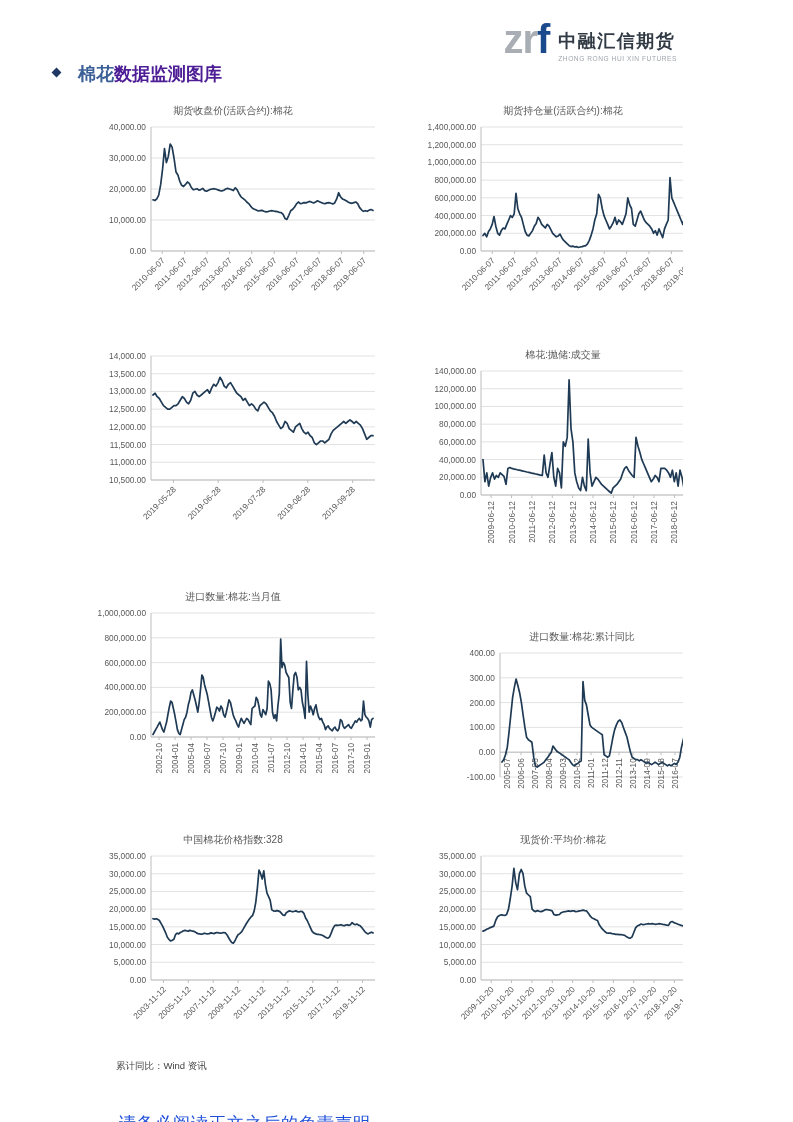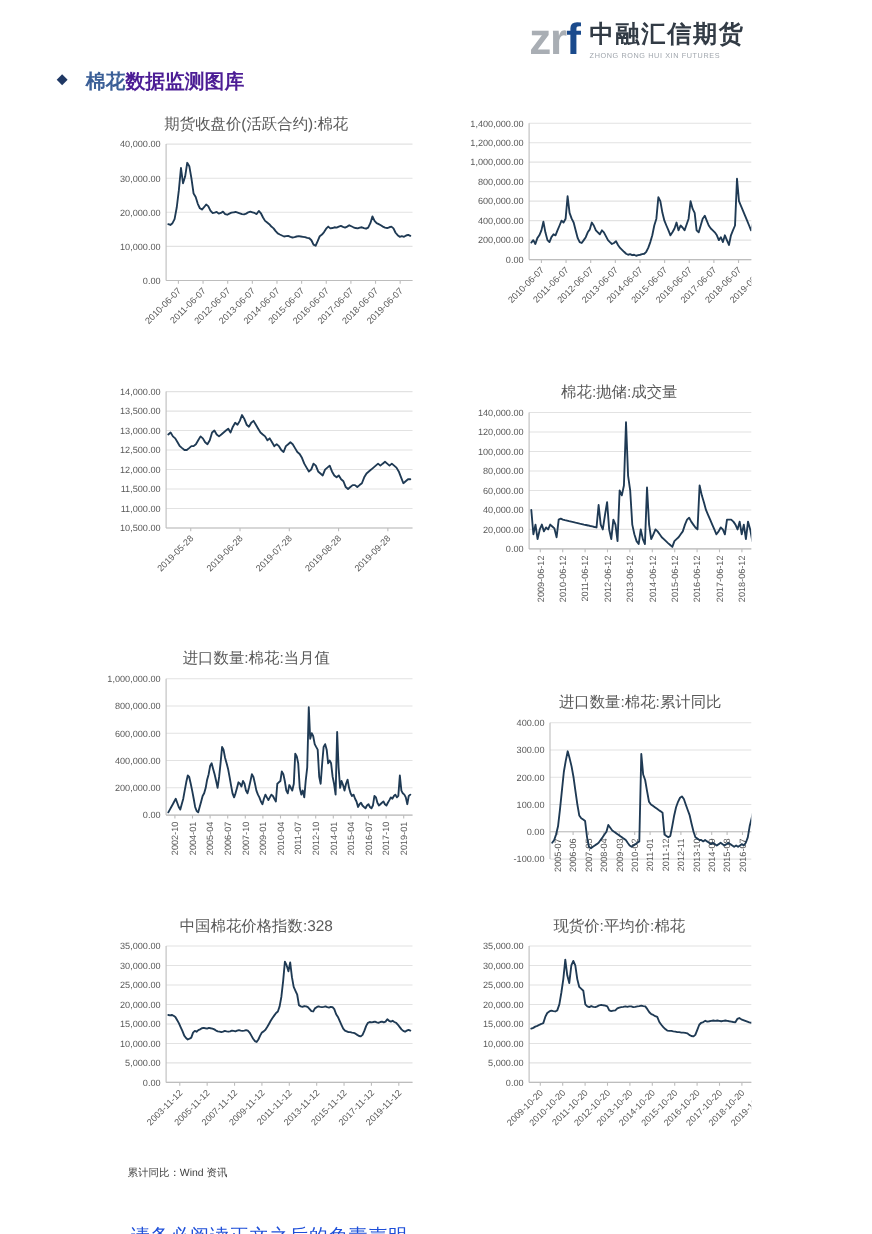--- a/index.html
+++ b/index.html
@@ -4,35 +4,35 @@
 <style>
   html,body{margin:0;padding:0;background:#ffffff;}
   body{font-family:"Liberation Sans","DejaVu Sans",sans-serif;}
   .page{position:relative;width:683px;height:1122px;background:#ffffff;overflow:hidden;}
 
   
   .logo{position:absolute;top:16px;right:6px;display:flex;align-items:center;gap:9px;}
   .logo-mark{font-weight:700;font-size:40px;line-height:38px;letter-spacing:-1px;}
   .logo-mark .zr{color:#a9aeb4;}
   .logo-mark .f{color:#1a4a8c;}
-  .logo-text .cn{font-size:22px;font-weight:700;color:#323b45;letter-spacing:1.5px;white-space:nowrap;}
+  .logo-text .cn{font-size:18px;font-weight:700;color:#323b45;letter-spacing:1.5px;white-space:nowrap;margin-top:13px;}
   .logo-text .en{font-size:6.6px;color:#9fa5ac;letter-spacing:0.55px;margin-top:2px;white-space:nowrap;}
 
   
   .section-title{position:absolute;left:50px;top:62px;display:flex;align-items:center;font-size:18px;font-weight:700;}
   .bullet{position:relative;display:inline-block;width:12px;height:12px;margin-right:16px;}
   .bullet i{position:absolute;display:block;}
   .bullet .d1{width:7px;height:7px;background:#1f3864;transform:rotate(45deg);left:2.5px;top:0.5px;}
   .bullet .d2{width:6px;height:6px;background:#e8a33d;transform:rotate(45deg);left:1.5px;top:5px;z-index:-1;}
   .section-title .hl{color:#3b5f97;}
   .section-title .rest{color:#4c1d95;}
 
   
   .chart{position:absolute;width:300px;margin:0;}
-  .chart figcaption{text-align:center;font-size:14px;color:#595959;margin:0 0 1px 0;white-space:nowrap;}
+  .chart figcaption{text-align:center;font-size:10px;color:#595959;margin:0 0 1px 0;white-space:nowrap;}
   .c1{left:83px;top:104px;} .c2{left:413px;top:104px;}
   .c3{left:83px;top:348px;} .c4{left:413px;top:348px;}
   .c5{left:83px;top:590px;} .c6{left:432px;top:590px;margin-top:40px;}
   .c7{left:83px;top:833px;} .c8{left:413px;top:833px;}
   svg text.tick{font-size:8.3px;fill:#595959;font-family:"Liberation Sans","DejaVu Sans",sans-serif;}
 
   
   .src{position:absolute;left:116px;top:1060px;font-size:9.5px;color:#3f3f3f;}
   .disclaimer{position:absolute;left:119px;top:1112px;font-size:17px;color:#1d4ed8;letter-spacing:1px;}
 </style>
@@ -91,20 +91,21 @@
           <text transform="translate(239,142) rotate(-45)" text-anchor="end" class="tick">2017-06-07</text>
           <line x1="258.4" y1="132" x2="258.4" y2="135" stroke="#bdbdbd"></line>
           <text transform="translate(261.4,142) rotate(-45)" text-anchor="end" class="tick">2018-06-07</text>
           <line x1="280.8" y1="132" x2="280.8" y2="135" stroke="#bdbdbd"></line>
           <text transform="translate(283.8,142) rotate(-45)" text-anchor="end" class="tick">2019-06-07</text>
           <polyline points="70.0,80.8 71.9,81.5 73.8,79.9 75.7,76.2 77.7,65.4 79.6,49.9 81.5,29.7 83.4,43.6 85.3,37.5 87.2,25.0 89.1,28.1 91.0,39.0 93.0,53.0 94.9,56.0 96.8,62.3 98.7,66.3 100.6,67.5 102.5,65.4 104.4,62.9 106.3,64.4 108.3,68.5 110.2,70.6 112.1,70.3 114.0,69.7 115.9,71.2 117.8,70.6 119.7,69.4 121.7,71.6 123.6,72.2 125.5,71.2 127.4,70.3 129.3,70.0 131.2,69.7 133.1,70.3 135.0,70.9 137.0,71.6 138.9,71.9 140.8,71.2 142.7,70.0 144.6,69.4 146.5,70.0 148.4,70.6 150.3,71.6 152.3,68.8 154.2,70.9 156.1,74.7 158.0,77.8 159.9,79.3 161.8,80.8 163.7,83.0 165.7,84.6 167.6,87.1 169.5,89.2 171.4,90.2 173.3,91.1 175.2,92.0 177.1,91.7 179.0,91.4 181.0,92.3 182.9,92.9 184.8,92.6 186.7,92.0 188.6,91.7 190.5,92.0 192.4,92.3 194.3,92.6 196.3,93.3 198.2,93.6 200.1,95.4 202.0,99.4 203.9,100.4 205.8,96.3 207.7,91.7 209.7,90.2 211.6,88.0 213.5,84.9 215.4,83.0 217.3,84.6 219.2,84.3 221.1,83.6 223.0,83.9 225.0,83.0 226.9,82.4 228.8,83.3 230.7,83.9 232.6,83.0 234.5,81.8 236.4,82.7 238.3,83.6 240.3,84.3 242.2,84.6 244.1,83.9 246.0,83.6 247.9,84.3 249.8,84.9 251.7,83.9 253.7,79.9 255.6,73.7 257.5,77.8 259.4,79.9 261.3,80.8 263.2,81.8 265.1,83.0 267.0,83.9 269.0,84.3 270.9,83.6 272.8,83.0 274.7,84.6 276.6,88.6 278.5,90.8 280.4,92.3 282.3,91.7 284.3,92.3 286.2,91.1 288.1,90.5 290.0,91.4" fill="none" stroke="#1f3a54" stroke-width="1.7" stroke-linejoin="round" stroke-linecap="round"></polyline>
         </svg></div>
   </figure>
 
   <figure class="chart c2">
+    <figcaption>期货持仓量(活跃合约):棉花</figcaption>
     <div class="plot"><svg width="300" height="206" viewBox="0 0 300 206">
           <line x1="68" y1="132" x2="292" y2="132" stroke="#e2e2e2" stroke-width="1"></line>
           <text x="63" y="135" text-anchor="end" class="tick">0.00</text>
           <line x1="68" y1="114.28571428571429" x2="292" y2="114.28571428571429" stroke="#e2e2e2" stroke-width="1"></line>
           <text x="63" y="117.28571428571429" text-anchor="end" class="tick">200,000.00</text>
           <line x1="68" y1="96.57142857142858" x2="292" y2="96.57142857142858" stroke="#e2e2e2" stroke-width="1"></line>
           <text x="63" y="99.57142857142858" text-anchor="end" class="tick">400,000.00</text>
           <line x1="68" y1="78.85714285714286" x2="292" y2="78.85714285714286" stroke="#e2e2e2" stroke-width="1"></line>
           <text x="63" y="81.85714285714286" text-anchor="end" class="tick">600,000.00</text>
           <line x1="68" y1="61.14285714285715" x2="292" y2="61.14285714285715" stroke="#e2e2e2" stroke-width="1"></line>

